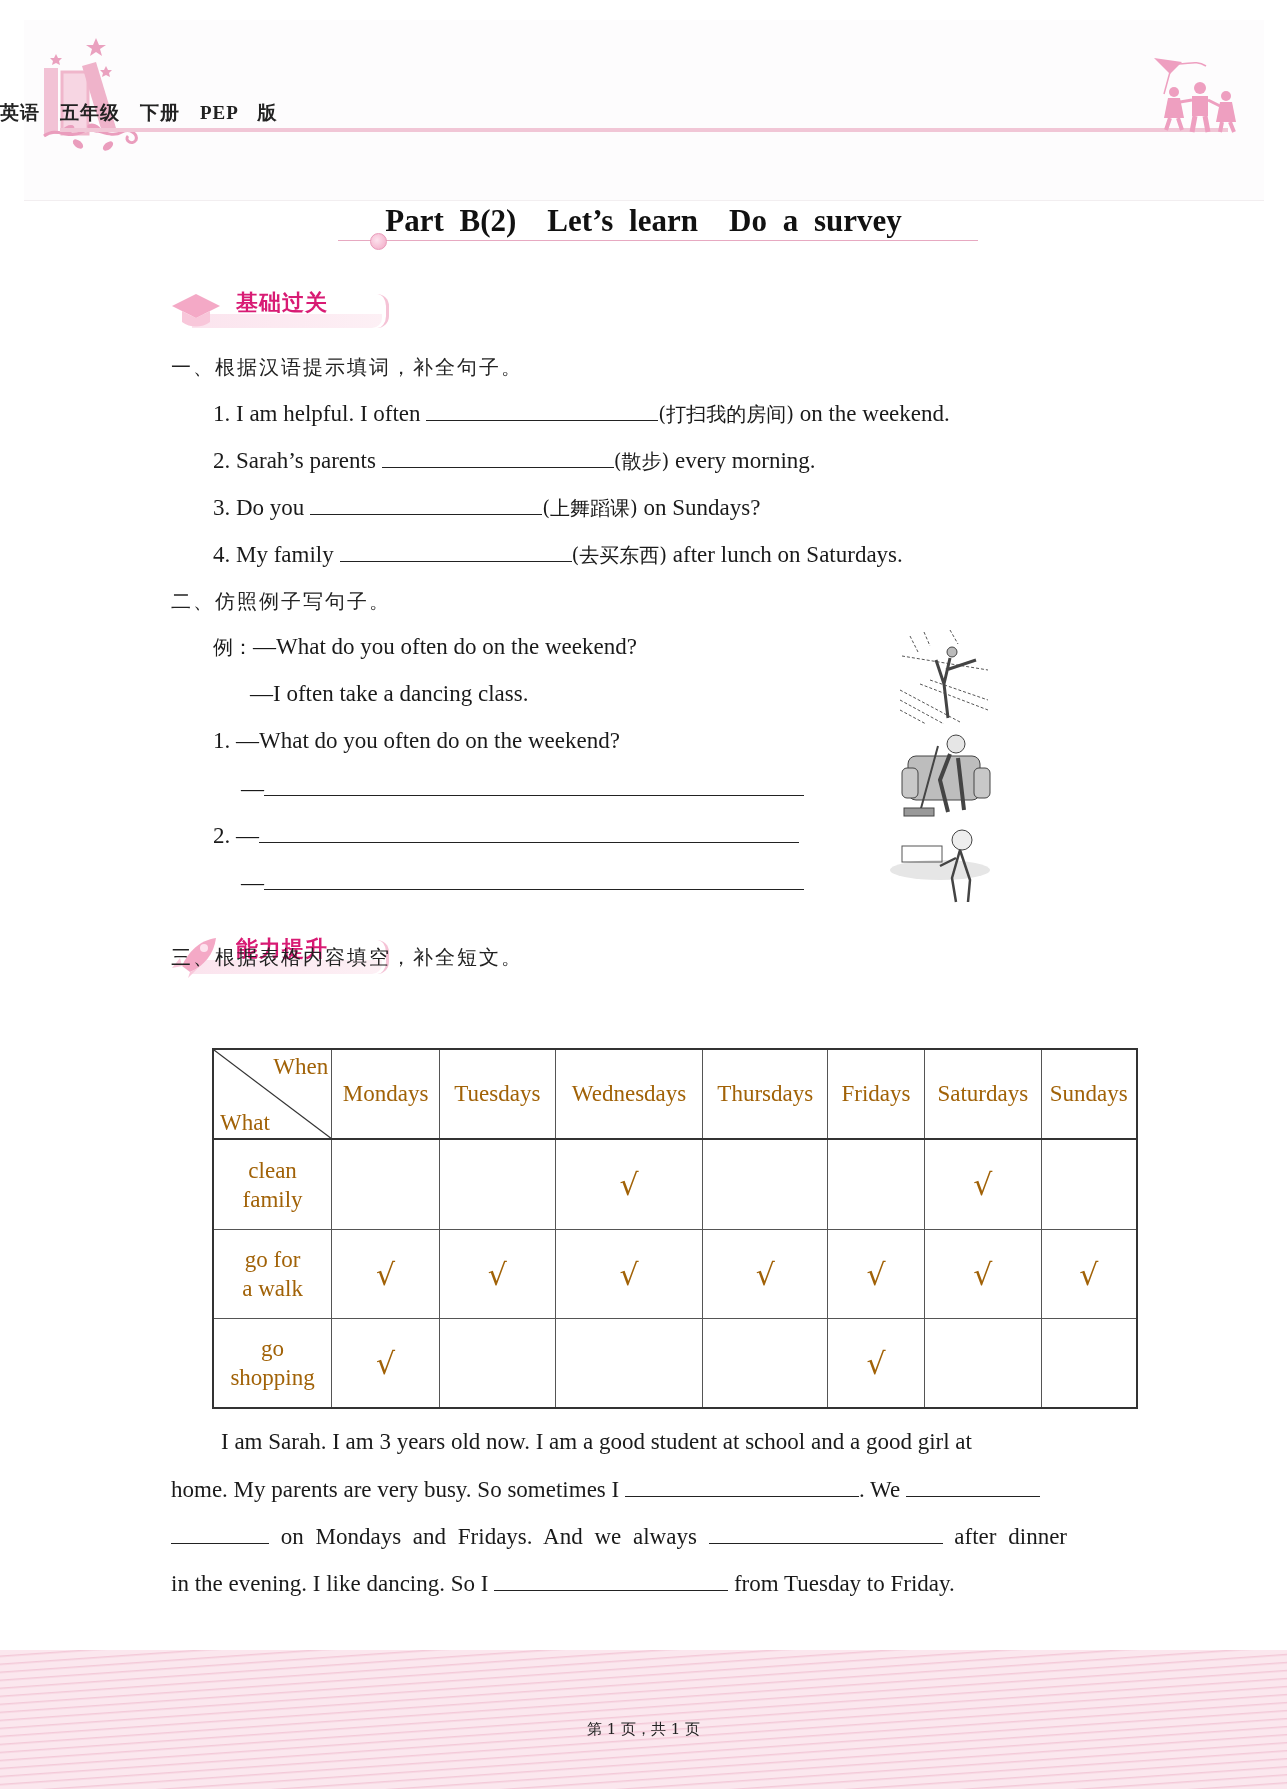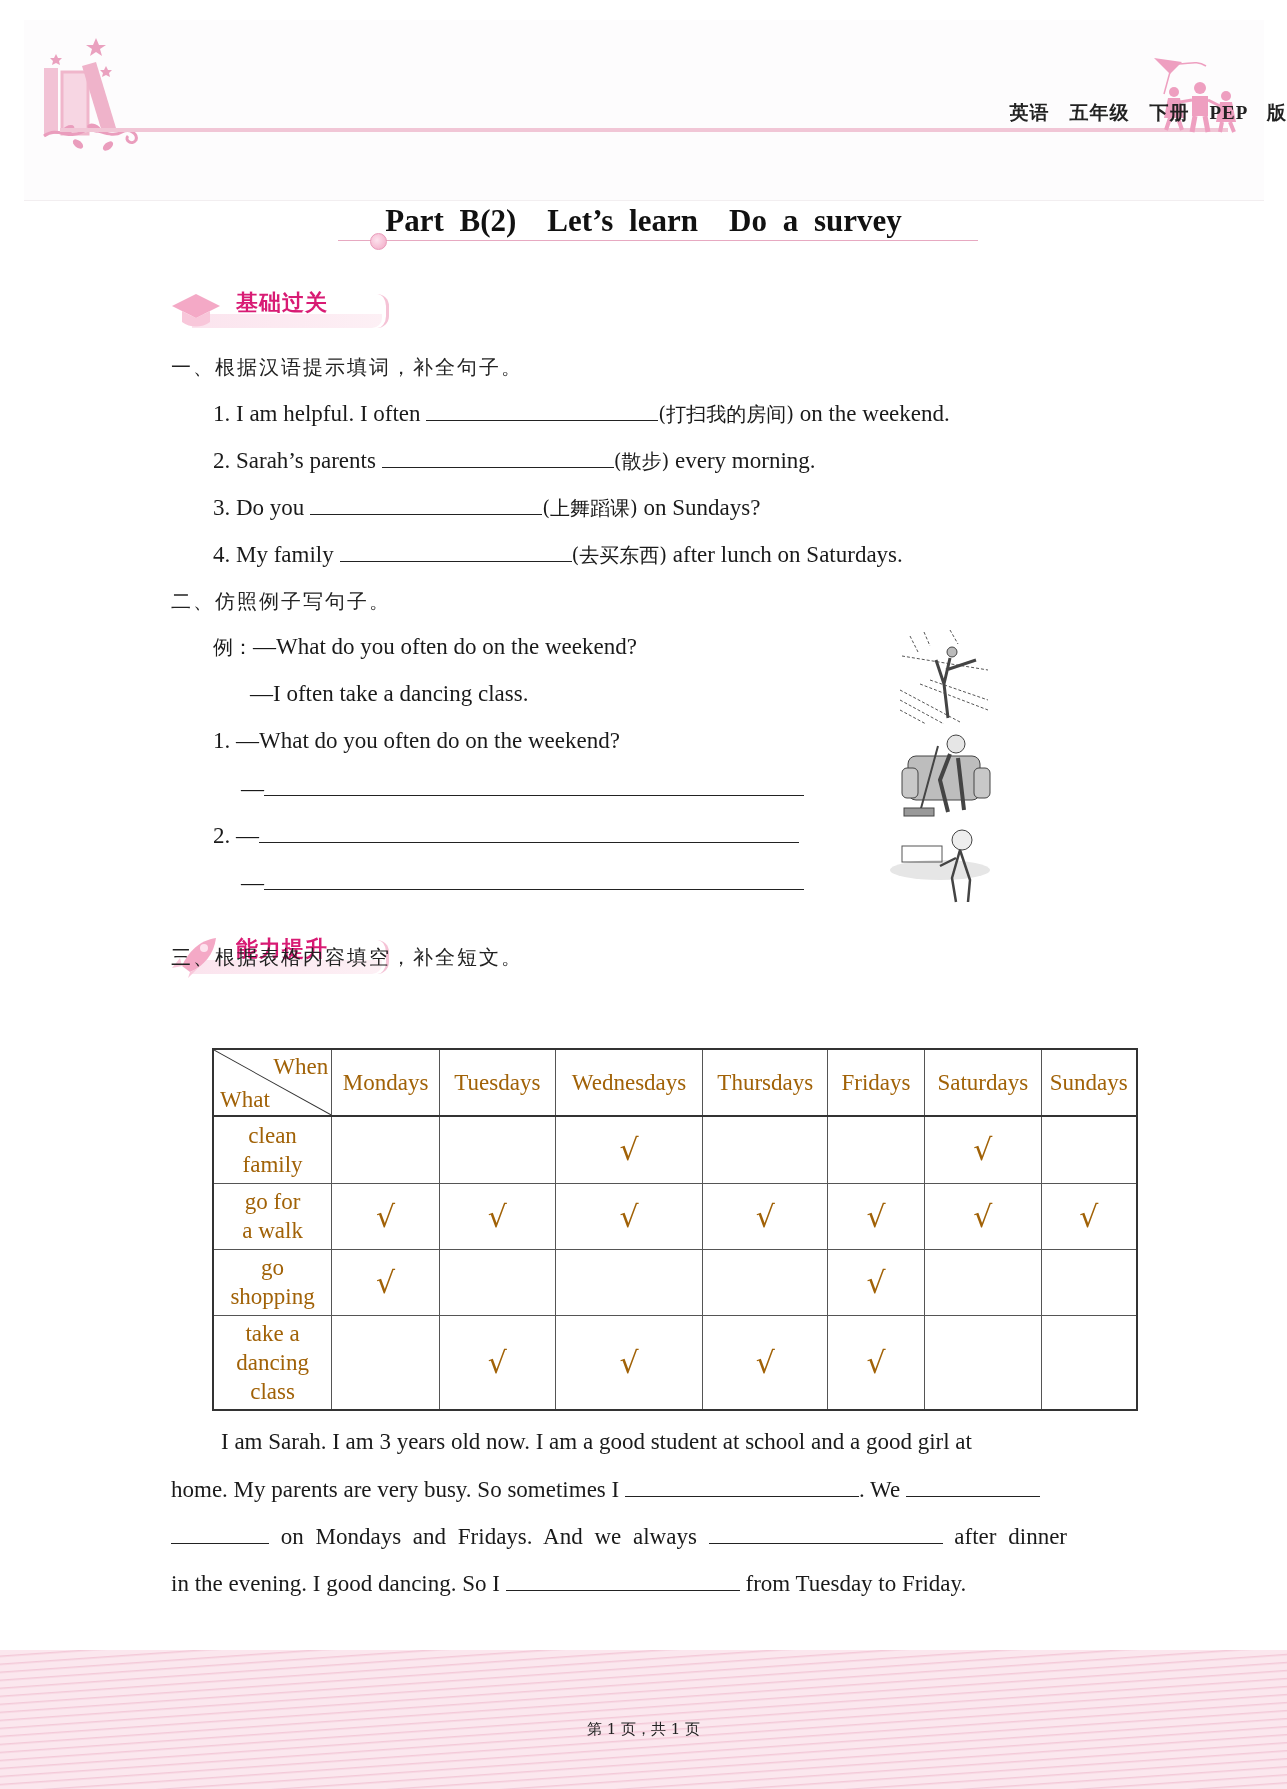--- a/index.html
+++ b/index.html
@@ -11,21 +11,21 @@
   }
   .abs { position: absolute; }
   .header-box {
     left: 24px; top: 20px; width: 1240px; height: 180px;
     background: #fdfcfd; border-bottom: 1px solid #f2eef0;
   }
   .header-line {
     left: 60px; top: 128px; width: 1168px; height: 4px; background: #f1c6d6;
   }
   .header-text {
-    left: 0; width: 1287px; top: 100px; text-align: right;
+    left: 0; width: 1287px; top: 100px; text-align: left;
     font-family: "Liberation Serif", serif; font-weight: bold; font-size: 19px;
     color: #222; letter-spacing: 1px; word-spacing: 14px;
   }
   .title {
     left: 0; width: 1287px; top: 200px; text-align: center;
     font-family: "Liberation Serif", serif; font-weight: bold; font-size: 31px;
     color: #111; word-spacing: 8px;
   }
   .title-line { left: 338px; top: 240px; width: 640px; height: 1px; background: #e7a9c1; }
   .title-dot {
@@ -297,49 +297,35 @@
           <div>shopping</div>
         </td>
         <td><span class="check">√</span></td>
         <td></td>
         <td></td>
         <td></td>
         <td><span class="check">√</span></td>
         <td></td>
         <td></td>
       </tr>
-      <tr style="height: 95px;">
-        <td class="act-label">
-          <div>take a</div>
-          <div>dancing</div>
-          <div>class</div>
-        </td>
-        <td></td>
-        <td><span class="check">√</span></td>
-        <td><span class="check">√</span></td>
-        <td><span class="check">√</span></td>
-        <td><span class="check">√</span></td>
-        <td></td>
-        <td></td>
-      </tr>
     </tbody>
 </table>
 
 <div class="abs para" style="left:221px;top:1429px">I am Sarah. I am 3 years old now. I am a good student at school and a good girl at</div>
 <div class="abs para" style="top:1476px">
   <span>home. My parents are very busy. So sometimes I</span>
   <span class="blank" style="width:234px"></span><span>. We</span>
   <span class="blank" style="width:134px"></span>
 </div>
 <div class="abs para" style="top:1523px;word-spacing:6px">
   <span class="blank" style="width:98px"></span>
   <span>on Mondays and Fridays. And we always</span>
   <span class="blank" style="width:234px"></span>
   <span>after dinner</span>
 </div>
 <div class="abs para" style="top:1570px">
-  <span>in the evening. I good dancing. So I</span>
+  <span>in the evening. I like dancing. So I</span>
   <span class="blank" style="width:234px"></span>
   <span>from Tuesday to Friday.</span>
 </div>
 
 <div class="abs footer-band"></div>
 <div class="abs footer-text">第 1 页，共 1 页</div>
 
 </body></html>

